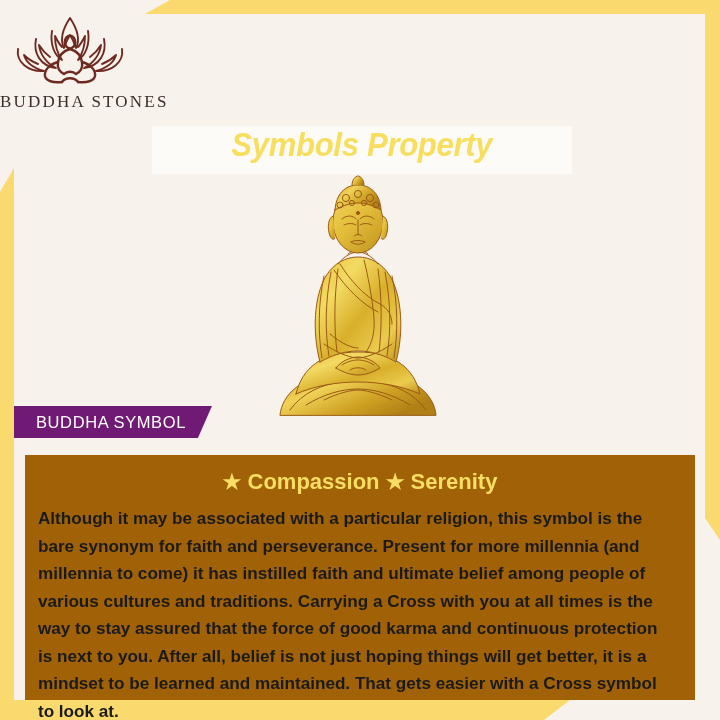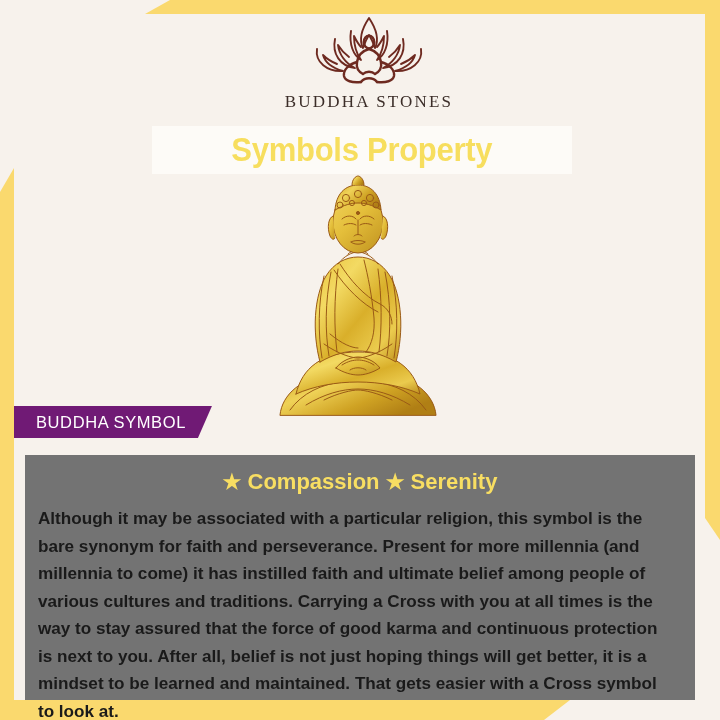--- a/index.html
+++ b/index.html
@@ -38,38 +38,38 @@
   }
   
   #deco-bottom {
     left:0; bottom:0; width:570px; height:20px;
     clip-path: polygon(0 0, 100% 0, calc(100% - 26px) 100%, 0 100%);
   }
 
   
   #header {
     position:absolute; left:0; top:14px; width:705px;
-    display:flex; flex-direction:column; align-items:center;padding-left:33px;
+    display:flex; flex-direction:column; align-items:flex-start;
   }
   #logo-mark { width:140px; height:72px; display:block; }
   #brand-name {
     margin-top:6px;
     font-family:"Liberation Serif", serif;
     font-size:17px;
     letter-spacing:2.2px;
     color:#3B2D28;
     font-weight:400;
   }
 
   
   #title-band {
     position:absolute; left:152px; top:126px;
     width:420px; height:48px;
     background:#FDFBF7;
-    display:flex; align-items:center; justify-content:center;
+    display:flex; justify-content:center;font-style:italic;
   }
   #page-title {
     font-family:"Liberation Sans Narrow","Liberation Sans", sans-serif;
     font-size:33px;
     font-weight:bold;
     color:#F7DE5E;
     letter-spacing:-0.3px;
     transform:scaleX(0.94);
   }
 
@@ -89,21 +89,21 @@
     font-size:16.5px;
     letter-spacing:0.6px;
     display:flex; align-items:center;
     clip-path: polygon(0 0, 100% 0, calc(100% - 14px) 100%, 0 100%);
   }
 
   
   #content-panel {
     position:absolute; left:25px; top:455px;
     width:670px; height:245px;
-    background:#737373;
+    background:#a16207;
     padding:14px 8px 0 8px;
   }
   #subheadline {
     text-align:center;
     font-family:"Liberation Sans Narrow","Liberation Sans", sans-serif;
     font-size:22px;
     font-weight:bold;
     color:#F8DE62;
     letter-spacing:0px;
     white-space:nowrap;

